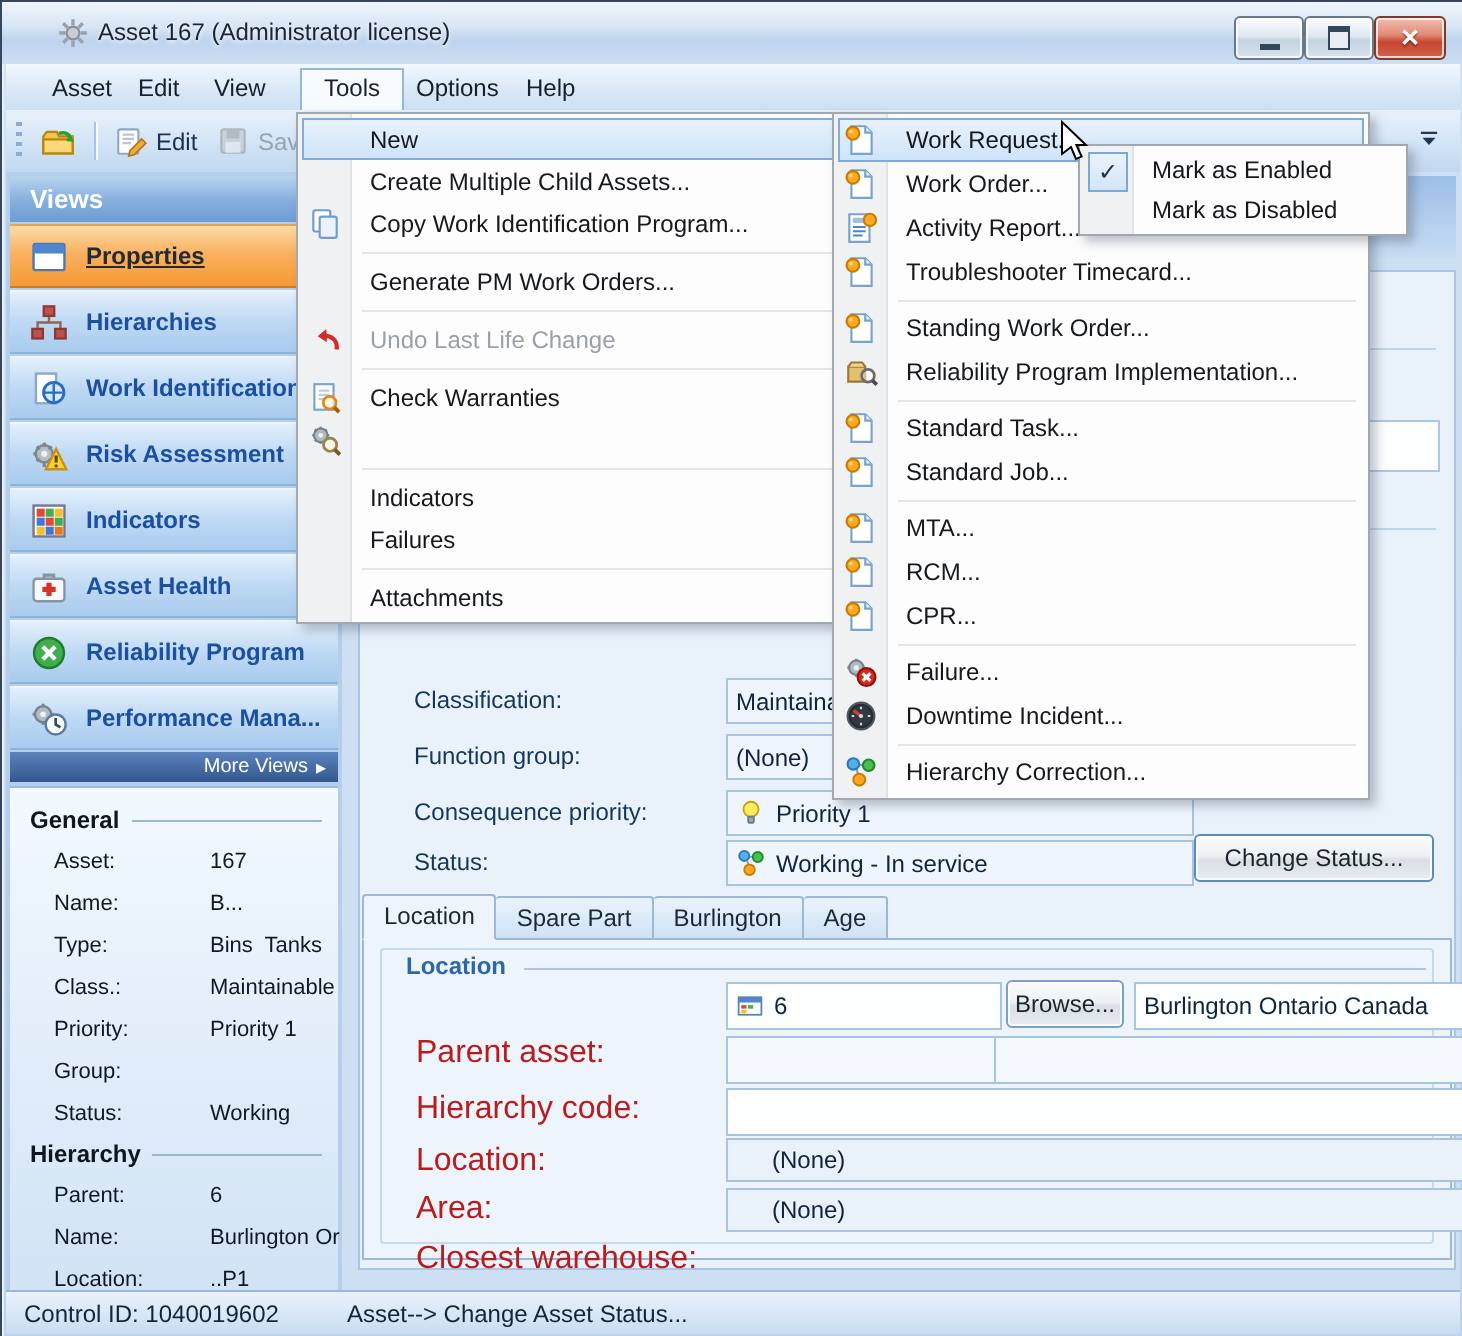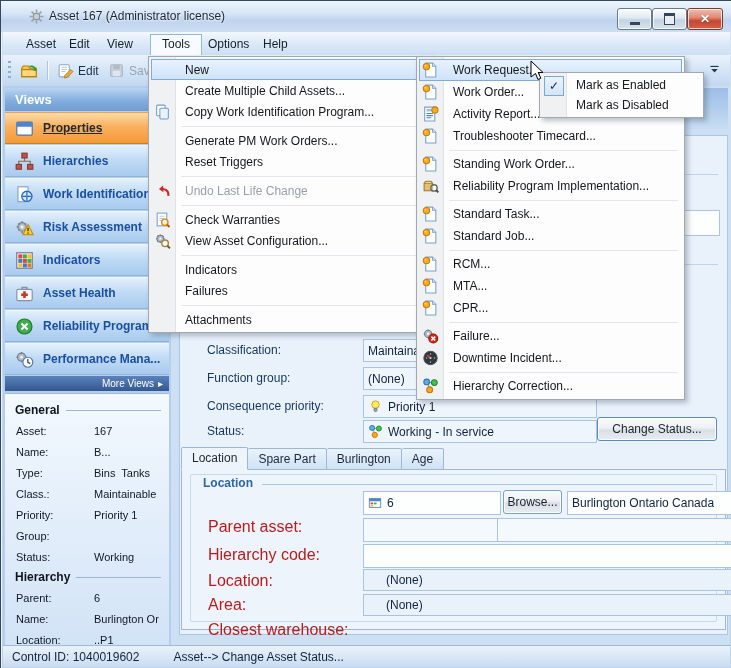--- a/index.html
+++ b/index.html
@@ -36,21 +36,21 @@
   .side-item{position:absolute;left:2px;right:2px;height:30px;display:flex;align-items:center;gap:9px;padding-left:10px;
     background:linear-gradient(#e3f0fc,#bed9f4 50%,#a9cbee);border-top:1px solid #edf5fd;border-bottom:1px solid #8fb4da;
     font-weight:bold;font-size:12px;color:#1b4fa0;overflow:hidden;white-space:nowrap;}
   .side-item.sel{background:linear-gradient(#fcdca8,#f9b160 45%,#f59a34);border-top:1px solid #eaa24e;border-bottom:1px solid #c97f22;color:#222a34;}
   .side-item svg{flex:0 0 auto;}
   .more-views{position:absolute;left:2px;right:2px;top:290px;height:15px;display:flex;align-items:center;justify-content:flex-end;gap:4px;
     padding-right:6px;background:linear-gradient(#5b82bd,#33588f);color:#fff;font-size:10px;}
   .info-panel{position:absolute;left:2px;right:2px;top:307px;bottom:0;background:linear-gradient(#f3f9fe,#d2e3f6);border-top:1px solid #9dbcdc;padding-top:6px;}
   .ip-h{display:flex;align-items:center;gap:6px;padding:2px 8px 2px 10px;font-size:12px;font-weight:bold;color:#0e1620;height:16px;}
   .ip-h::after{content:'';flex:1;border-top:1px solid #9db8d6;}
-  .ip-row{display:flex;align-items:center;height:21px;font-size:11px;color:#101826;padding-left:11px;}
+  .ip-row{display:flex;align-items:center;height:21px;font-size:11px;color:#101826;padding-left:22px;}
   .ip-row .lbl{width:78px;flex:0 0 auto;}
   .ip-row .val{white-space:pre;}
   
   .main{left:170px;top:85px;width:559px;height:559px;background:#cde0f3;}
   .main-hd{position:absolute;left:0;right:2px;top:2px;height:41px;background:linear-gradient(#9cbee6,#c8ddf3);}
   .panel{position:absolute;left:8px;top:49px;width:547px;height:583px;max-height:498px;background:#e9f2fb;border:1px solid #a9c6e4;}
   .ghost-line{position:absolute;left:182px;width:356px;border-top:1px solid #bed4ec;}
   .ghost-box{position:absolute;left:182px;width:356px;height:24px;background:#fdfefe;border:1px solid #abc7e5;}
   .f-label{position:absolute;left:27px;height:20px;line-height:20px;font-size:12px;color:#14365c;white-space:nowrap;}
   .f-box{position:absolute;left:183px;width:224px;height:21px;background:#eef5fd;border:1px solid #a9c4e2;
@@ -523,42 +523,38 @@
     <div class="mi">
         <svg class="gicon" width="17" height="17">
           <use href="#i-copy"></use>
         </svg>
         <span>Copy Work Identification Program...</span>
       </div>
     <div class="msep"></div>
     <div class="mi">
         <span>Generate PM Work Orders...</span>
       </div>
-    <div class="mi">
-        <span>Reset Triggers</span>
-      </div>
     <div class="msep"></div>
     <div class="mi dis">
         <svg class="gicon" width="17" height="17">
           <use href="#i-undo"></use>
         </svg>
         <span>Undo Last Life Change</span>
       </div>
     <div class="msep"></div>
     <div class="mi">
         <svg class="gicon" width="17" height="17">
           <use href="#i-warr"></use>
         </svg>
         <span>Check Warranties</span>
       </div>
     <div class="mi">
         <svg class="gicon" width="17" height="17">
           <use href="#i-gearmag"></use>
         </svg>
-        <span>View Asset Configuration...</span>
       </div>
     <div class="msep"></div>
     <div class="mi">
         <span>Indicators</span>
         <span class="arr"></span>
       </div>
     <div class="mi">
         <span>Failures</span>
         <span class="arr"></span>
       </div>
@@ -618,27 +614,27 @@
         <svg class="gicon" width="17" height="17">
           <use href="#i-doc"></use>
         </svg>
         <span>Standard Job...</span>
       </div>
     <div class="msep"></div>
     <div class="mi">
         <svg class="gicon" width="17" height="17">
           <use href="#i-doc"></use>
         </svg>
+        <span>MTA...</span>
+      </div>
+    <div class="mi">
+        <svg class="gicon" width="17" height="17">
+          <use href="#i-doc"></use>
+        </svg>
         <span>RCM...</span>
-      </div>
-    <div class="mi">
-        <svg class="gicon" width="17" height="17">
-          <use href="#i-doc"></use>
-        </svg>
-        <span>MTA...</span>
       </div>
     <div class="mi">
         <svg class="gicon" width="17" height="17">
           <use href="#i-doc"></use>
         </svg>
         <span>CPR...</span>
       </div>
     <div class="msep"></div>
     <div class="mi">
         <svg class="gicon" width="17" height="17">

